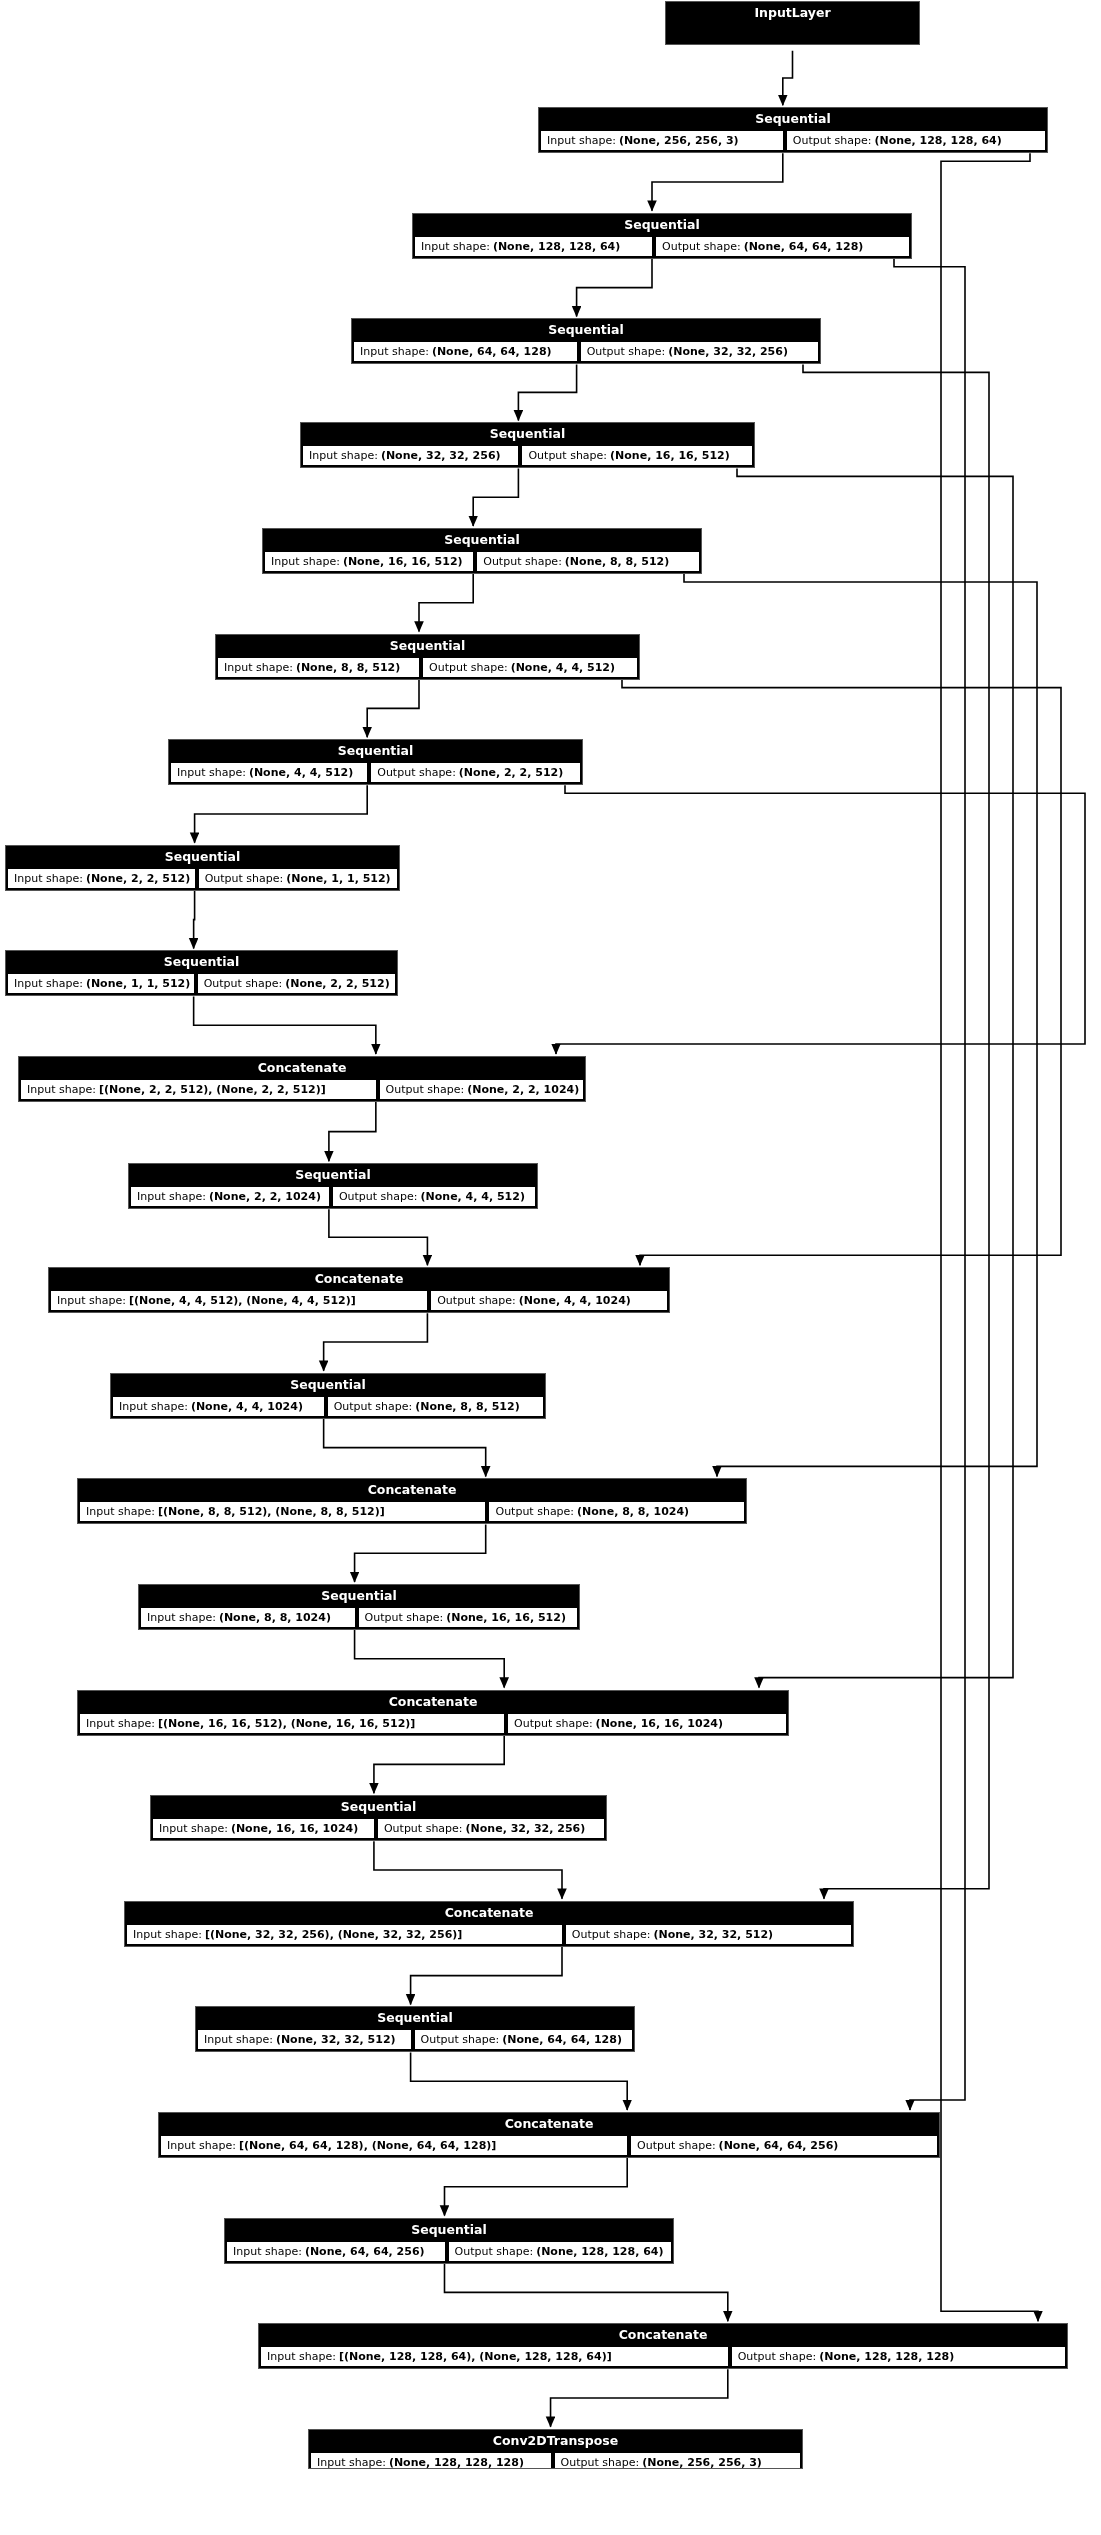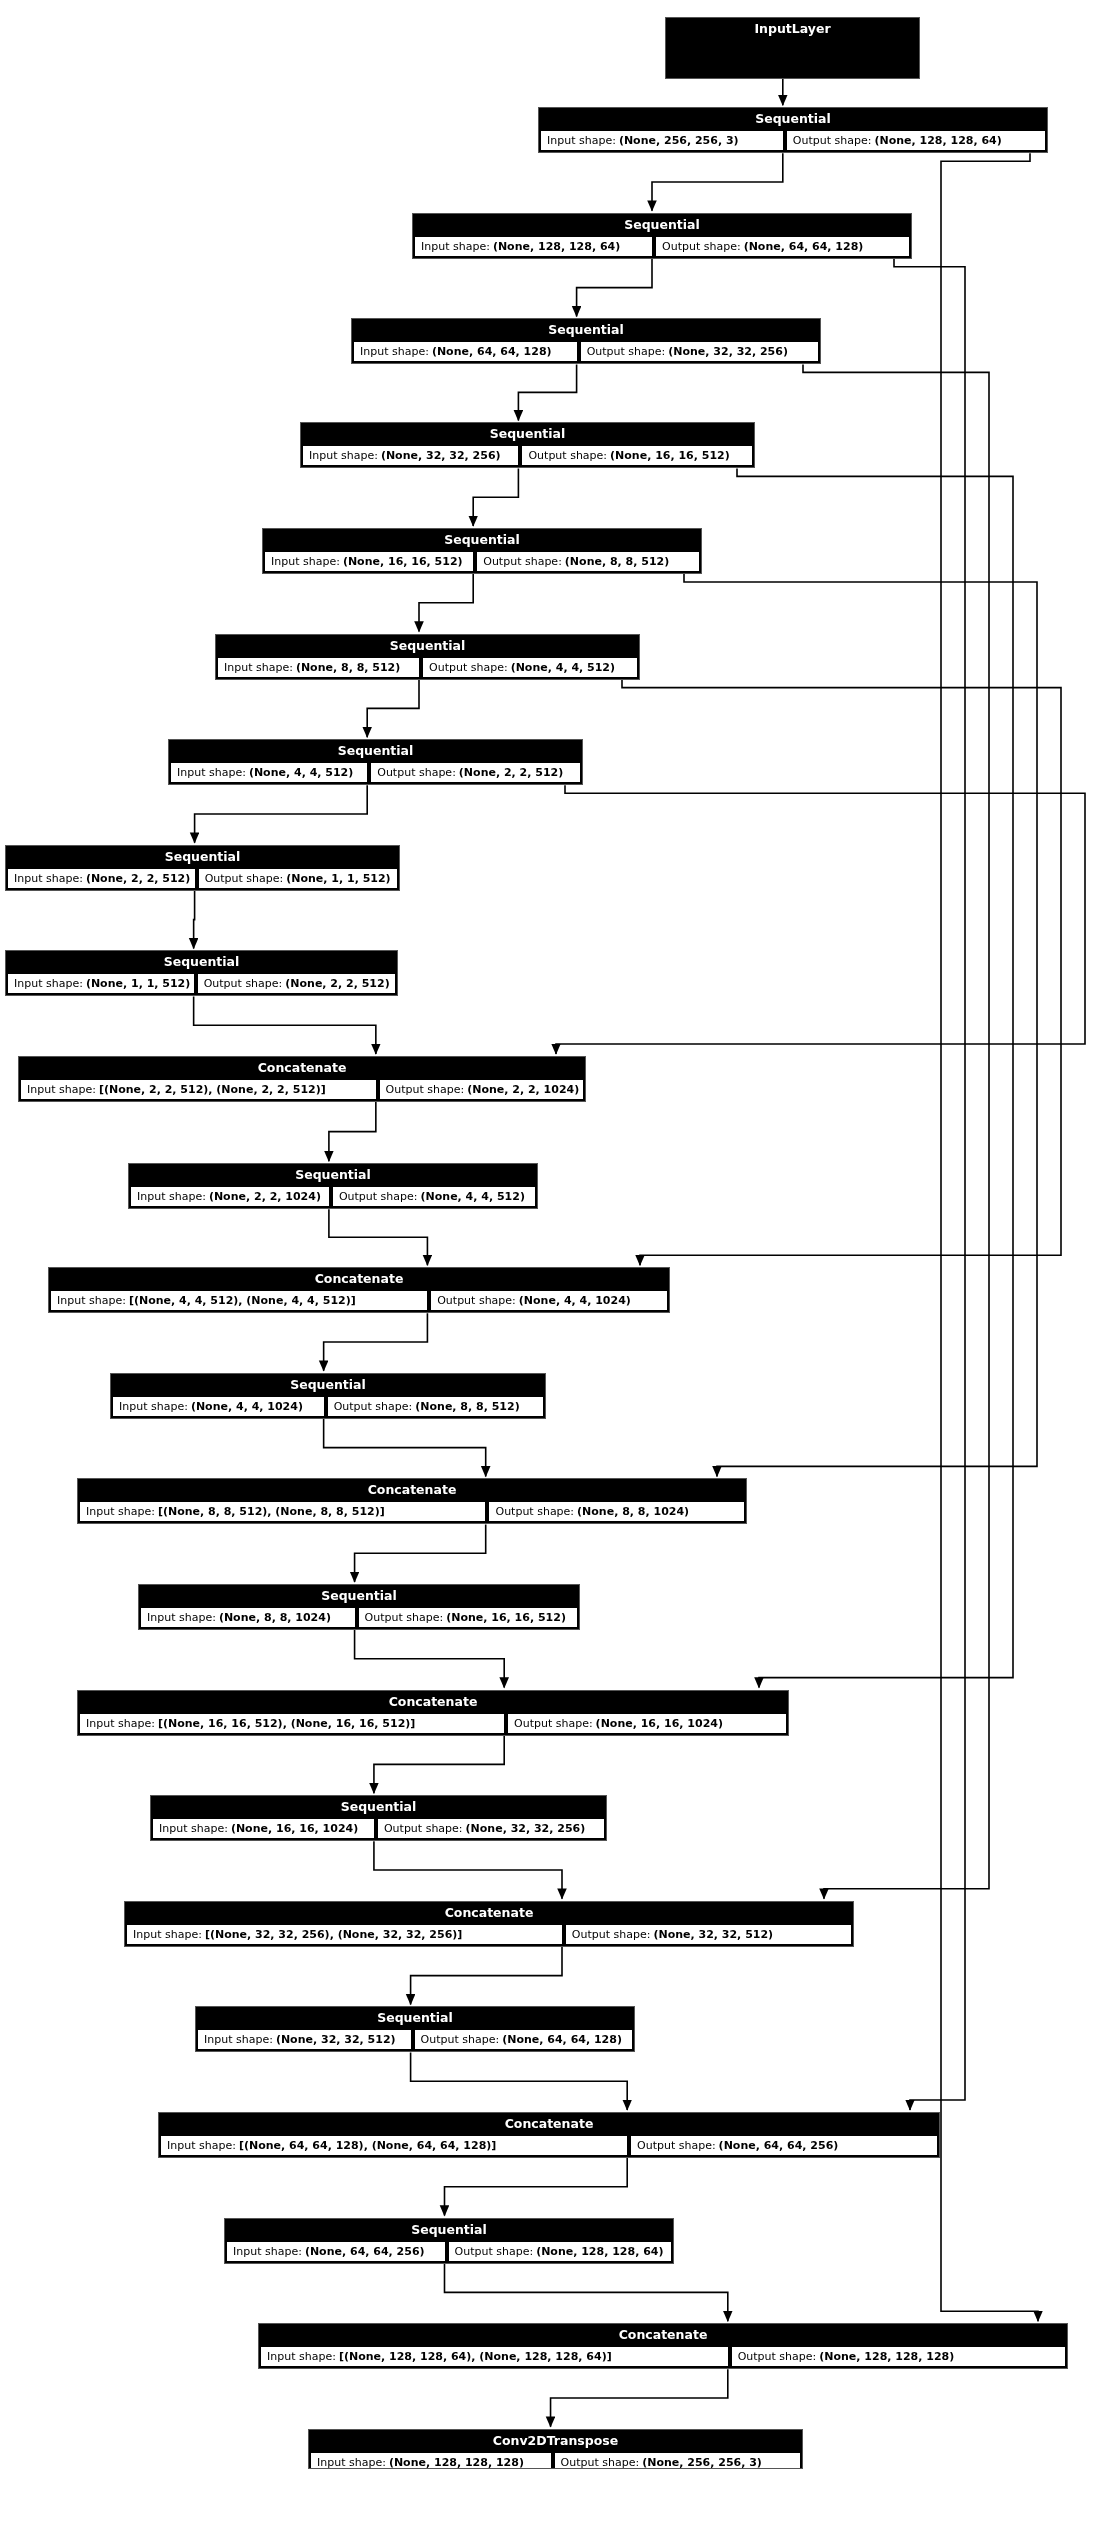--- a/index.html
+++ b/index.html
@@ -95,21 +95,21 @@
         <path d="M562,1946.8000000000002 L562,1975.6000000000001 L410.6,1975.6000000000001 L410.6,2004.4" fill="none" stroke="#000000" stroke-width="1.6" marker-end="url(#arrow)"></path>
         <path d="M410.6,2052.4 L410.6,2081.2 L627.2,2081.2 L627.2,2110" fill="none" stroke="#000000" stroke-width="1.6" marker-end="url(#arrow)"></path>
         <path d="M894,258.8 L894,266.8 L965,266.8 L965,2100 L910,2100 L910,2110" fill="none" stroke="#000000" stroke-width="1.6" marker-end="url(#arrow)"></path>
         <path d="M627.2,2158 L627.2,2186.8 L444.5,2186.8 L444.5,2215.6" fill="none" stroke="#000000" stroke-width="1.6" marker-end="url(#arrow)"></path>
         <path d="M444.5,2263.6 L444.5,2292.4 L727.8,2292.4 L727.8,2321.2000000000003" fill="none" stroke="#000000" stroke-width="1.6" marker-end="url(#arrow)"></path>
         <path d="M1030,153.2 L1030,161.2 L941,161.2 L941,2311.2000000000003 L1038,2311.2000000000003 L1038,2321.2000000000003" fill="none" stroke="#000000" stroke-width="1.6" marker-end="url(#arrow)"></path>
         <path d="M727.8,2369.2000000000003 L727.8,2398 L550.55,2398 L550.55,2426.8" fill="none" stroke="#000000" stroke-width="1.6" marker-end="url(#arrow)"></path>
       </g>
   </svg>
   <div id="node-layer">
-      <div class="node single" style="left: 665px; top: 17px; width: 255px; height: 62px; gap: 47px;">
+      <div class="node single" style="left: 665px; top: 1px; width: 255px; height: 44px; gap: 47px;">
         <div class="node-title">InputLayer</div>
         <div class="node-body">
           <div class="cell">
             <span class="lbl">Output shape:</span>
             <b>(None, 256, 256, 3)</b>
           </div>
         </div>
       </div>
       <div class="node" style="left: 538px; top: 107.2px; width: 510px; height: 46px;">
         <div class="node-title">Sequential</div>

